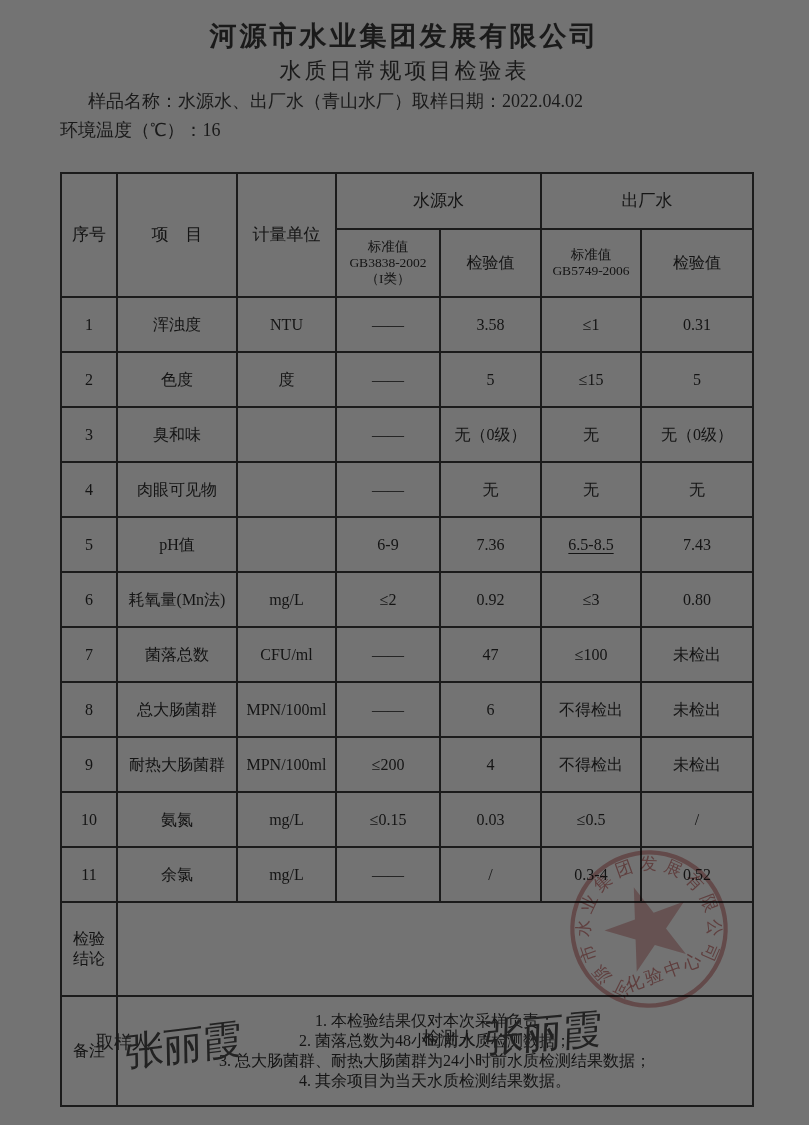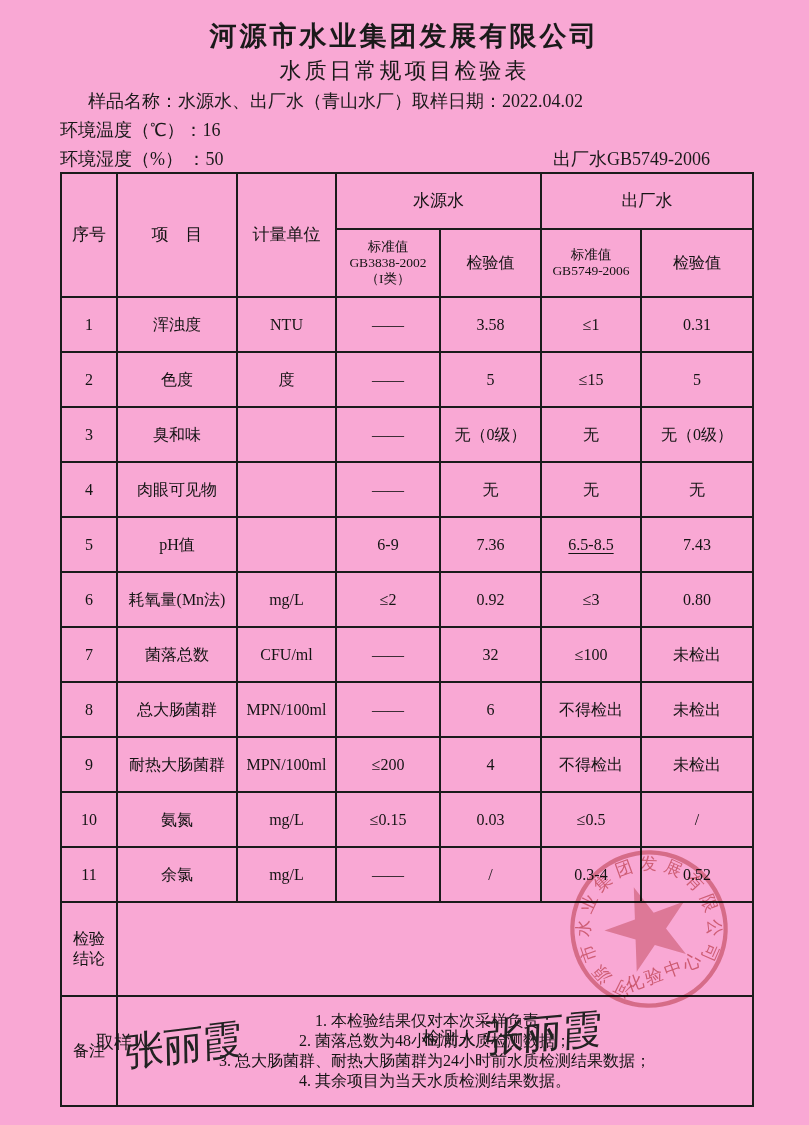--- a/index.html
+++ b/index.html
@@ -4,21 +4,21 @@
 <style>
   html,body{margin:0;padding:0;}
   body{
     width:809px;height:1125px;
     font-family:"Liberation Serif", serif;
     color:#1a1a1a;
     background:#e9e8e4;
   }
   .page{
     position:relative;width:809px;height:1125px;
-    background:#f9a8d4;overflow:hidden;
+    background:#737373;overflow:hidden;
   }
   
   .company{
     position:absolute;top:18px;left:0;width:100%;
     text-align:center;font-size:27px;font-weight:bold;letter-spacing:3px;
   }
   .report-title{
     position:absolute;top:56px;left:0;width:100%;
     text-align:center;font-size:22px;letter-spacing:3px;
   }
@@ -76,24 +76,20 @@
 
   <div class="company">河源市水业集团发展有限公司</div>
   <div class="report-title">水质日常规项目检验表</div>
 
   <div class="info">
     <div class="info-line first">
       <span>样品名称：</span><span>水源水、出厂水（青山水厂）</span><span>取样日期：</span><span>2022.04.02</span>
     </div>
     <div class="info-line">
       <span>环境温度（℃）：</span><span>16</span>
-    </div>
-    <div class="info-line">
-      <span>环境湿度（%） ：</span><span>50</span>
-      <span class="info-right-b">出厂水GB5749-2006</span>
     </div>
   </div>
 
   <table class="report">
     <colgroup>
       <col style="width:56px">
         <col style="width:120px">
         <col style="width:99px">
       <col style="width:104px">
         <col style="width:101px">
@@ -175,21 +171,21 @@
           <td>≤2</td>
           <td>0.92</td>
           <td>≤3</td>
           <td>0.80</td>
         </tr>
         <tr>
           <td>7</td>
           <td class="cell-item">菌落总数</td>
           <td>CFU/ml</td>
           <td>——</td>
-          <td>32</td>
+          <td>47</td>
           <td>≤100</td>
           <td>未检出</td>
         </tr>
         <tr>
           <td>8</td>
           <td class="cell-item">总大肠菌群</td>
           <td>MPN/100ml</td>
           <td>——</td>
           <td>6</td>
           <td>不得检出</td>

